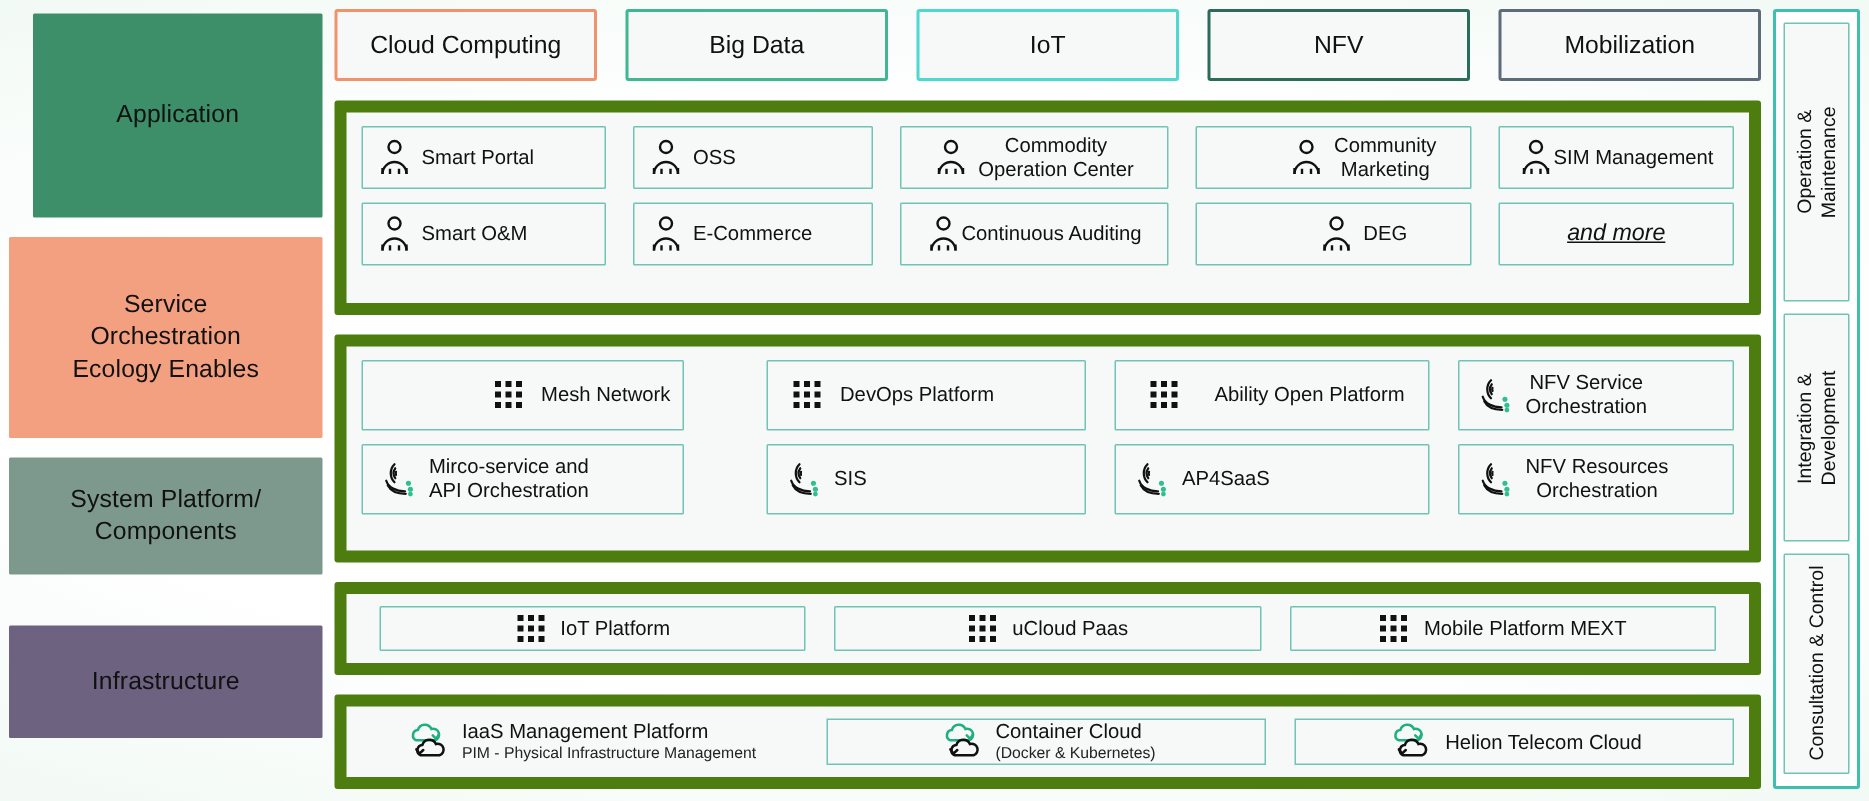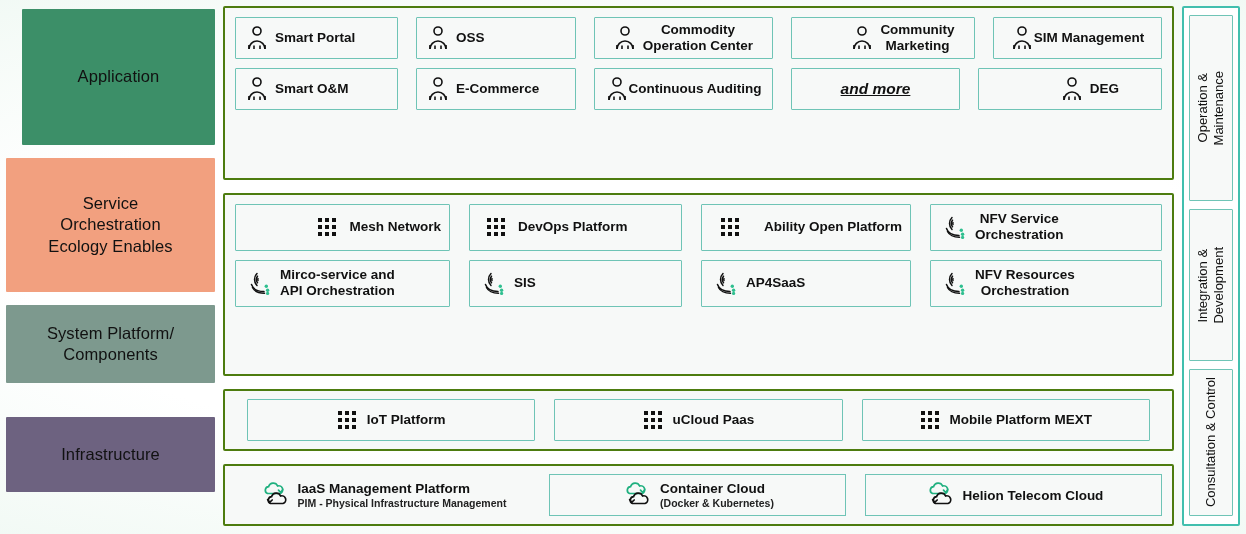--- a/index.html
+++ b/index.html
@@ -49,25 +49,24 @@
   .ll-infra{height:75px;margin-top:21px;}
 
   
   .center{
     flex:1 1 auto;
     display:flex;flex-direction:column;
     gap:13px;
     min-width:0;
   }
   .band{
-    border:2px solid #4d7c0f;
+    border:8px solid #4d7c0f;
     background:#f7f9f8;
     box-sizing:border-box;
     border-radius:2px;
-    font-weight:bold;
   }
 
   
   .tabs-row{
     display:flex;gap:19px;
     height:48px;flex:0 0 48px;
   }
   .tab{
     flex:1 1 0;
     display:flex;align-items:center;justify-content:center;
@@ -117,21 +116,21 @@
   .c-e{flex:1 1 auto;}
 
   
   .svc-band{
     flex:1 1 auto;
     padding:9px 10px 10px 10px;
     display:flex;flex-direction:column;gap:9px;
   }
   .svc-row{display:flex;gap:19px;height:47px;}
   .s-a{flex:0 0 215px;}
-  .s-b{flex:0 0 213px;}
+  .s-b{flex:0 0 213px;margin-left:36px;}
   .s-c{flex:0 0 210px;}
   .s-d{flex:1 1 auto;}
 
   
   .sys-band{
     flex:0 0 62px;
     padding:8px 22px;
     display:flex;gap:19px;
   }
   .sys-band .cell{flex:1 1 0;}
@@ -212,20 +211,37 @@
       <span style="white-space:pre-line">System Platform/
 Components</span>
     </div>
     <div class="layer-label ll-infra" style="background:#6D6280">
       <span>Infrastructure</span>
     </div>
   </div>
 
   <div class="center">
 
+    <div class="tabs-row">
+      <div class="tab" style="border-color:#F0926C">
+        <span>Cloud Computing</span>
+      </div>
+      <div class="tab" style="border-color:#3FB792">
+        <span>Big Data</span>
+      </div>
+      <div class="tab" style="border-color:#4DD8D0">
+        <span>IoT</span>
+      </div>
+      <div class="tab" style="border-color:#2C6B5A">
+        <span>NFV</span>
+      </div>
+      <div class="tab" style="border-color:#5E6B79">
+        <span>Mobilization</span>
+      </div>
+    </div>
 
     <div class="band app-band">
       <div class="app-row">
 
         <div class="cell c-a left">
           <div class="cell-inner">
             <svg class="ico" width="22" height="26" viewBox="0 0 22 26">
               <circle cx="11" cy="6" r="4" fill="none" stroke="#111" stroke-width="1.6"></circle>
               <path d="M3 24 A8 8 0 0 1 19 24" fill="none" stroke="#111" stroke-width="1.6"></path>
               <line x1="3" y1="24" x2="3" y2="20" stroke="#111" stroke-width="1.6"></line>
@@ -333,37 +349,37 @@
               <path d="M3 24 A8 8 0 0 1 19 24" fill="none" stroke="#111" stroke-width="1.6"></path>
               <line x1="3" y1="24" x2="3" y2="20" stroke="#111" stroke-width="1.6"></line>
               <line x1="19" y1="24" x2="19" y2="20" stroke="#111" stroke-width="1.6"></line>
               <line x1="8" y1="24" x2="8" y2="20.5" stroke="#111" stroke-width="1.6"></line>
               <line x1="14" y1="24" x2="14" y2="20.5" stroke="#111" stroke-width="1.6"></line>
             </svg>
             <span class="cell-label">Continuous Auditing</span>
           </div>
         </div>
 
+        <div class="cell c-d">
+          <div class="cell-inner">
+            <svg class="ico" width="22" height="26" viewBox="0 0 22 26">
+              <circle cx="11" cy="6" r="4" fill="none" stroke="#111" stroke-width="1.6"></circle>
+              <path d="M3 24 A8 8 0 0 1 19 24" fill="none" stroke="#111" stroke-width="1.6"></path>
+              <line x1="3" y1="24" x2="3" y2="20" stroke="#111" stroke-width="1.6"></line>
+              <line x1="19" y1="24" x2="19" y2="20" stroke="#111" stroke-width="1.6"></line>
+              <line x1="8" y1="24" x2="8" y2="20.5" stroke="#111" stroke-width="1.6"></line>
+              <line x1="14" y1="24" x2="14" y2="20.5" stroke="#111" stroke-width="1.6"></line>
+            </svg>
+            <span class="cell-label">DEG</span>
+          </div>
+        </div>
+
         <div class="cell c-e">
           <div class="cell-inner">
             <span class="cell-label and-more">and more</span>
-          </div>
-        </div>
-
-        <div class="cell c-d">
-          <div class="cell-inner">
-            <svg class="ico" width="22" height="26" viewBox="0 0 22 26">
-              <circle cx="11" cy="6" r="4" fill="none" stroke="#111" stroke-width="1.6"></circle>
-              <path d="M3 24 A8 8 0 0 1 19 24" fill="none" stroke="#111" stroke-width="1.6"></path>
-              <line x1="3" y1="24" x2="3" y2="20" stroke="#111" stroke-width="1.6"></line>
-              <line x1="19" y1="24" x2="19" y2="20" stroke="#111" stroke-width="1.6"></line>
-              <line x1="8" y1="24" x2="8" y2="20.5" stroke="#111" stroke-width="1.6"></line>
-              <line x1="14" y1="24" x2="14" y2="20.5" stroke="#111" stroke-width="1.6"></line>
-            </svg>
-            <span class="cell-label">DEG</span>
           </div>
         </div>
       </div>
     </div>
 
     <div class="band svc-band">
       <div class="svc-row">
 
         <div class="cell s-a">
           <div class="cell-inner" style="justify-content:flex-end;padding-left:16px;gap:12px">
@@ -397,21 +413,21 @@
                 <rect x="1" y="15" width="4" height="4"></rect>
                   <rect x="8" y="15" width="4" height="4"></rect>
                   <rect x="15" y="15" width="4" height="4"></rect>
               </g>
             </svg>
             <span class="cell-label">DevOps Platform</span>
           </div>
         </div>
 
         <div class="cell s-c">
-          <div class="cell-inner" style="justify-content:flex-end;padding-left:14px;gap:24px">
+          <div class="cell-inner" style="justify-content:center;padding-left:14px;gap:24px">
             <svg class="ico" width="20" height="20" viewBox="0 0 20 20">
               <g fill="#111">
                 <rect x="1" y="1" width="4" height="4"></rect>
                   <rect x="8" y="1" width="4" height="4"></rect>
                   <rect x="15" y="1" width="4" height="4"></rect>
                 <rect x="1" y="8" width="4" height="4"></rect>
                   <rect x="8" y="8" width="4" height="4"></rect>
                   <rect x="15" y="8" width="4" height="4"></rect>
                 <rect x="1" y="15" width="4" height="4"></rect>
                   <rect x="8" y="15" width="4" height="4"></rect>

